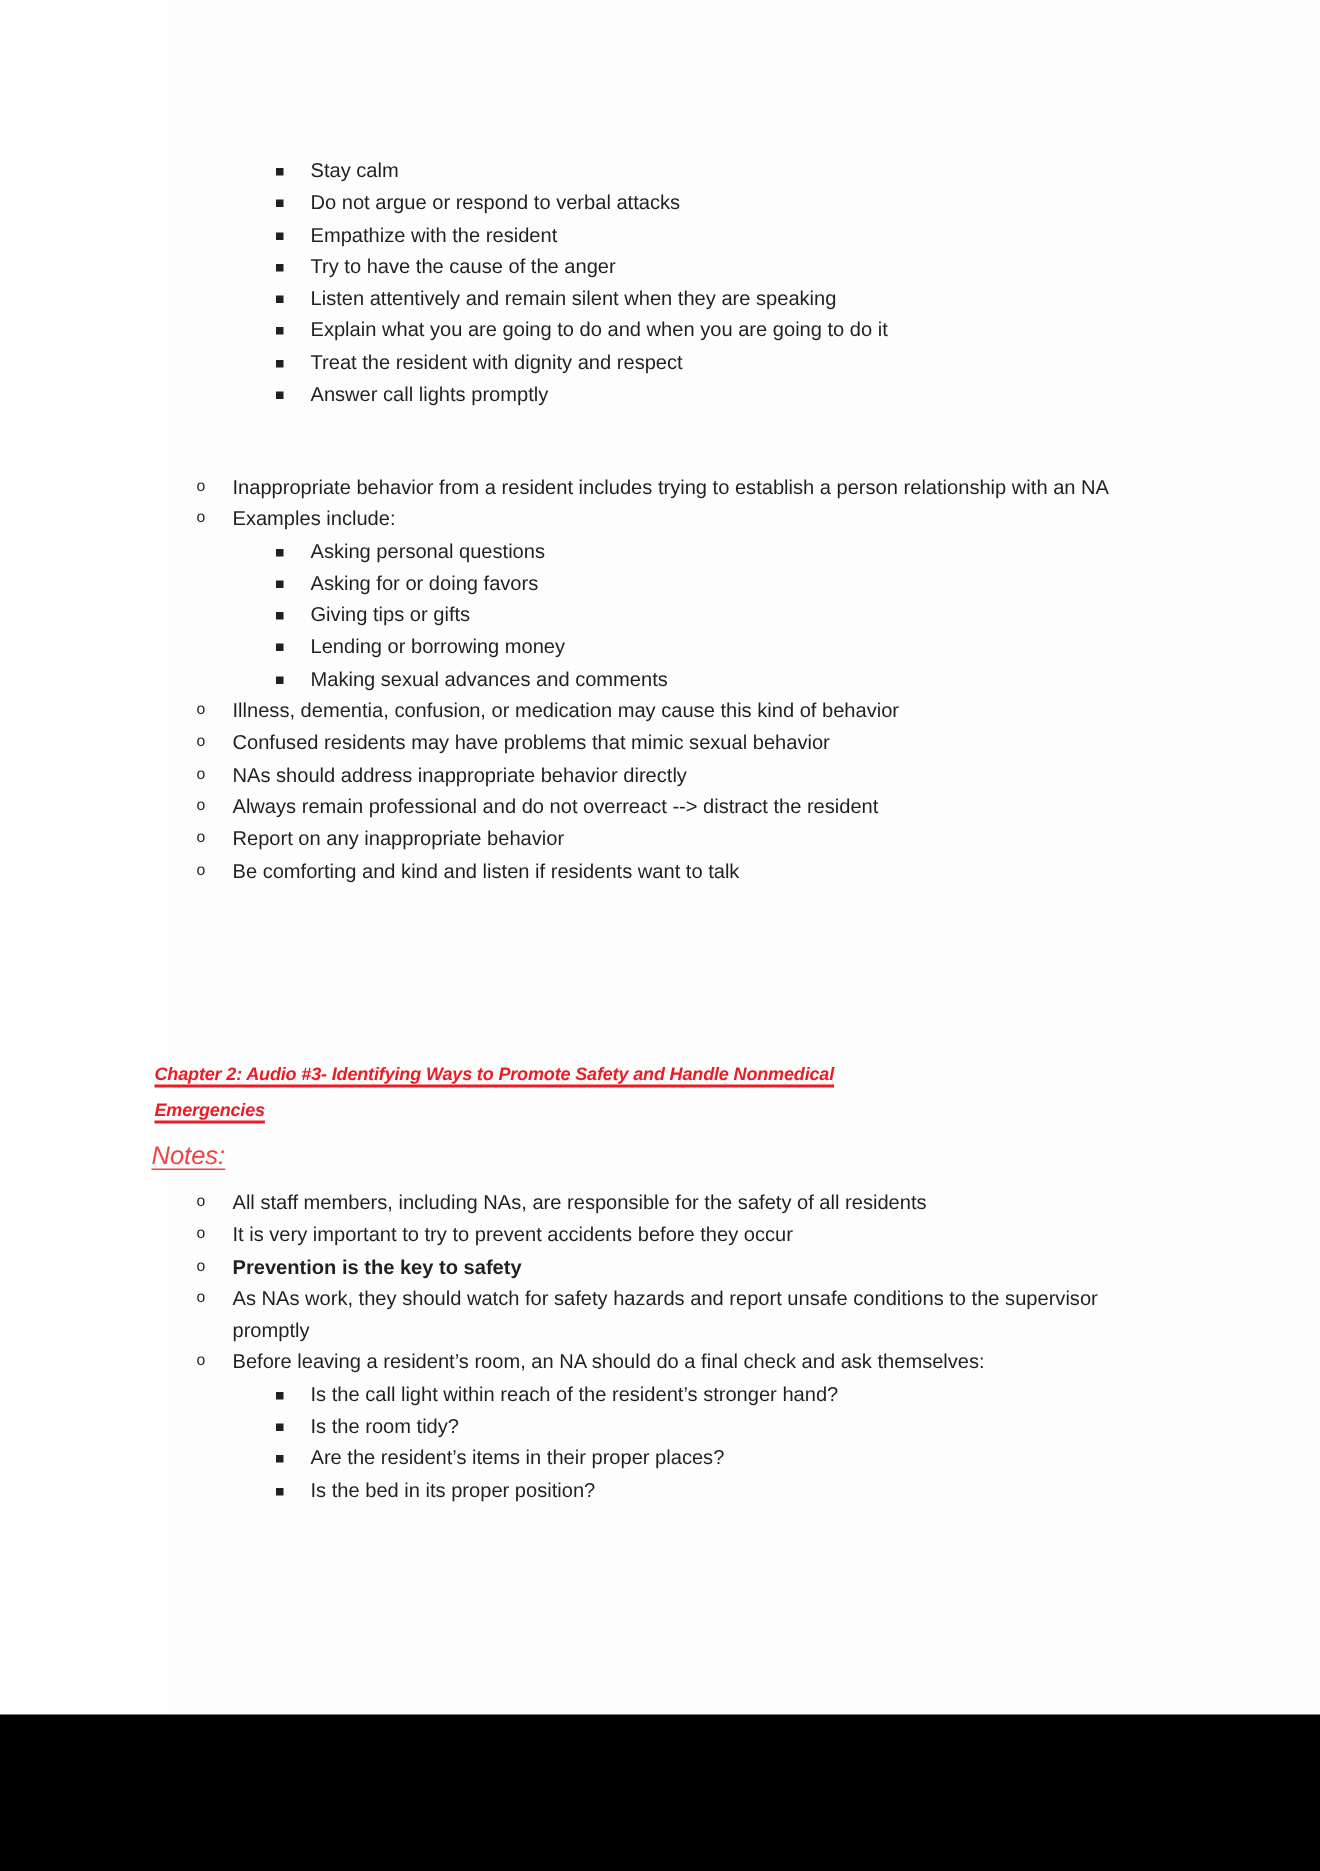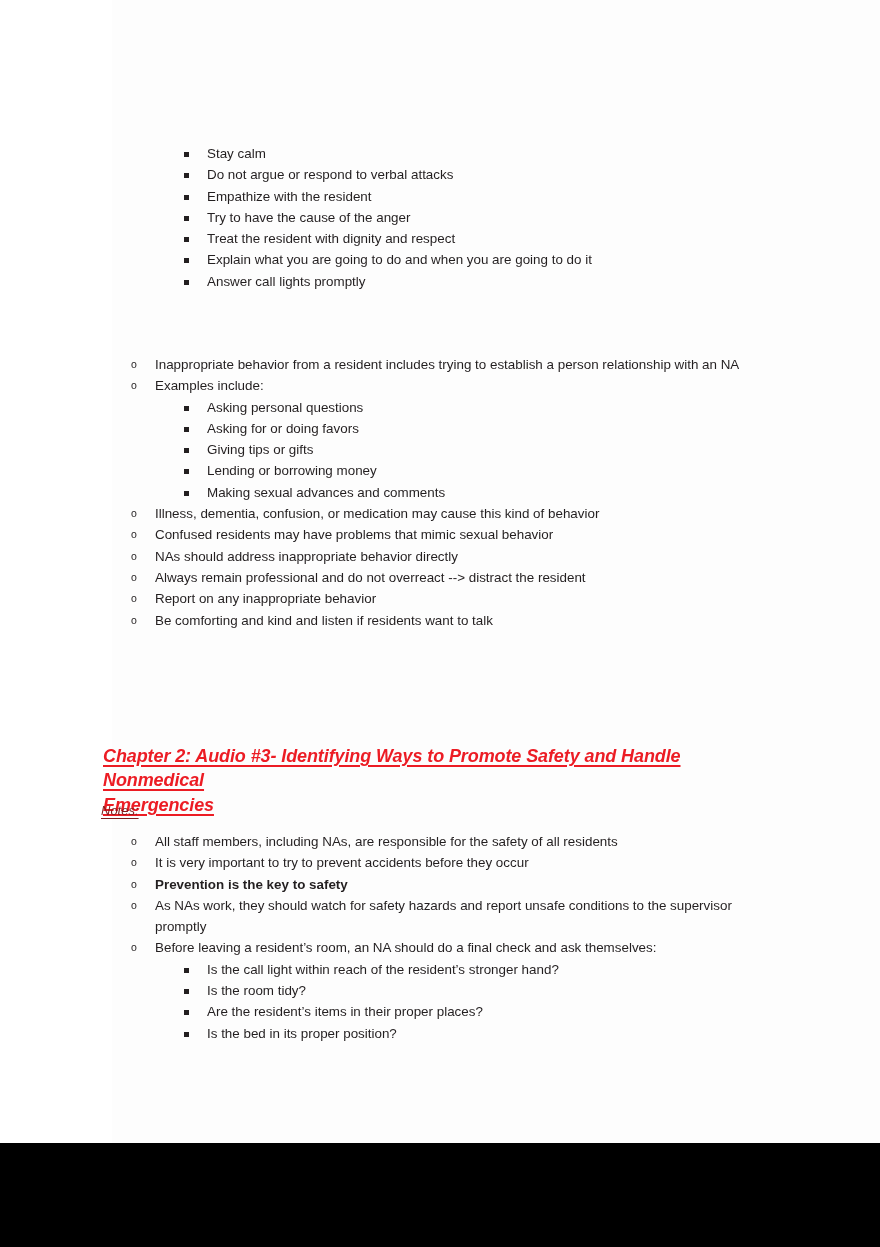--- a/index.html
+++ b/index.html
@@ -27,21 +27,20 @@
     height: 1143px;
     background: #fdfdfd;
   }
   #content {
     position: absolute;
     left: 0;
     top: 0;
     width: 768px;
     height: 1143px;
     padding: 0;
-    margin-top: 40px;
   }
   .bottom-band {
     position: absolute;
     left: 0;
     top: 1143px;
     width: 880px;
     height: 104px;
     background: #000000;
   }
 
@@ -94,38 +93,38 @@
   .block-top   { position: absolute; left: 0; top: 103px;  width: 880px; }
   .block-mid   { position: absolute; left: 0; top: 314px;  width: 880px; }
   .block-heading { position: absolute; left: 103px; top: 704px; width: 672px; }
   .block-notes   { position: absolute; left: 101px; top: 761px; width: 672px; }
   .block-bottom  { position: absolute; left: 0;   top: 791px; width: 880px; }
 
   .nested-wrap { margin: 0; padding: 0; }
 
   h1.chapter-heading {
     margin: 0;
-    font-size: 18px;
+    font-size: 12px;
     line-height: 24.3px;
     font-weight: bold;
     font-style: italic;
     color: #ec1c24;
     letter-spacing: -0.1px;
   }
   h1.chapter-heading .u {
     text-decoration: underline;
     text-decoration-thickness: 1.6px;
     text-underline-offset: 3px;
   }
   .notes-label {
     margin: 0;
-    font-size: 13px;
+    font-size: 17px;
     line-height: 19px;
     font-style: italic;
-    color: #7f1d1d;
+    color: #ef4444;
   }
   .notes-label .u {
     text-decoration: underline;
     text-underline-offset: 2.5px;
   }
 </style>
 </head>
 <body>
 
 <div id="page">
@@ -146,25 +145,29 @@
         <li class="item">
           <span class="marker"></span>
           <span class="txt">Empathize with the resident</span>
         </li>
         <li class="item">
           <span class="marker"></span>
           <span class="txt">Try to have the cause of the anger</span>
         </li>
         <li class="item">
           <span class="marker"></span>
+          <span class="txt">Listen attentively and remain silent when they are speaking</span>
+        </li>
+        <li class="item">
+          <span class="marker"></span>
+          <span class="txt">Explain what you are going to do and when you are going to do it</span>
+        </li>
+        <li class="item">
+          <span class="marker"></span>
           <span class="txt">Treat the resident with dignity and respect</span>
-        </li>
-        <li class="item">
-          <span class="marker"></span>
-          <span class="txt">Explain what you are going to do and when you are going to do it</span>
         </li>
         <li class="item">
           <span class="marker"></span>
           <span class="txt">Answer call lights promptly</span>
         </li>
       </ul>
     </div>
 
     <div class="block-mid">
       <ul class="lvl level-o">

